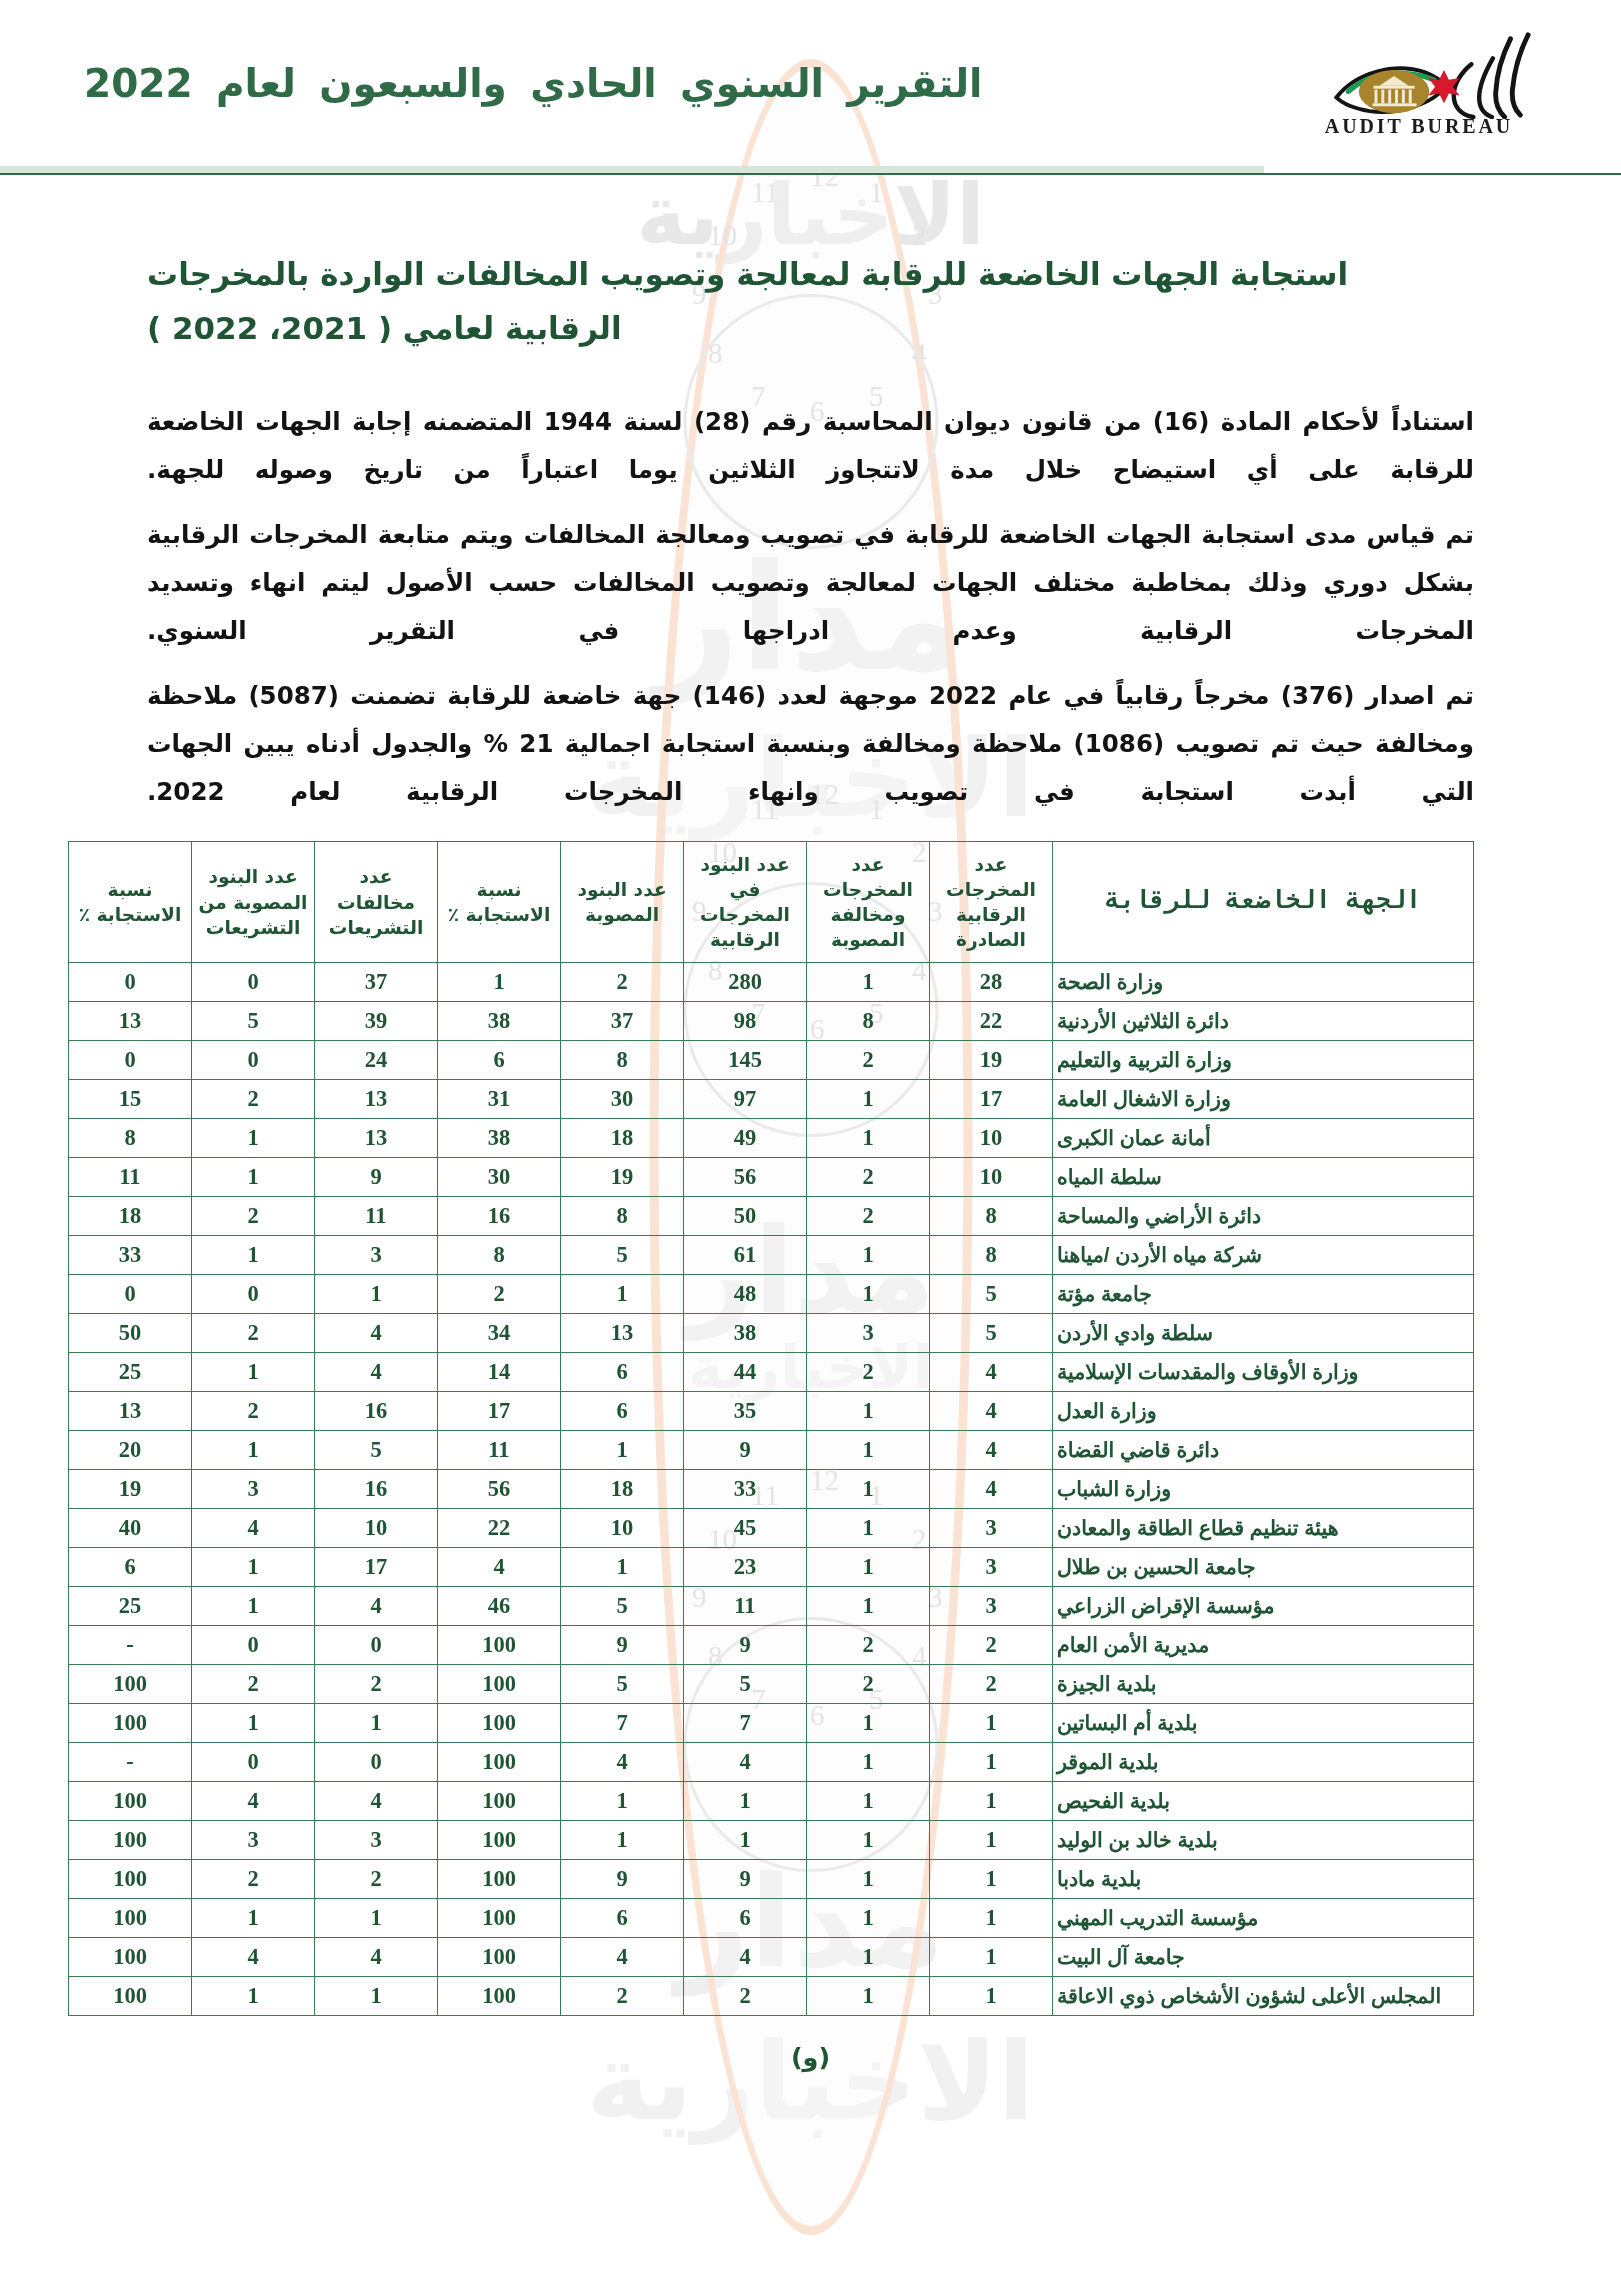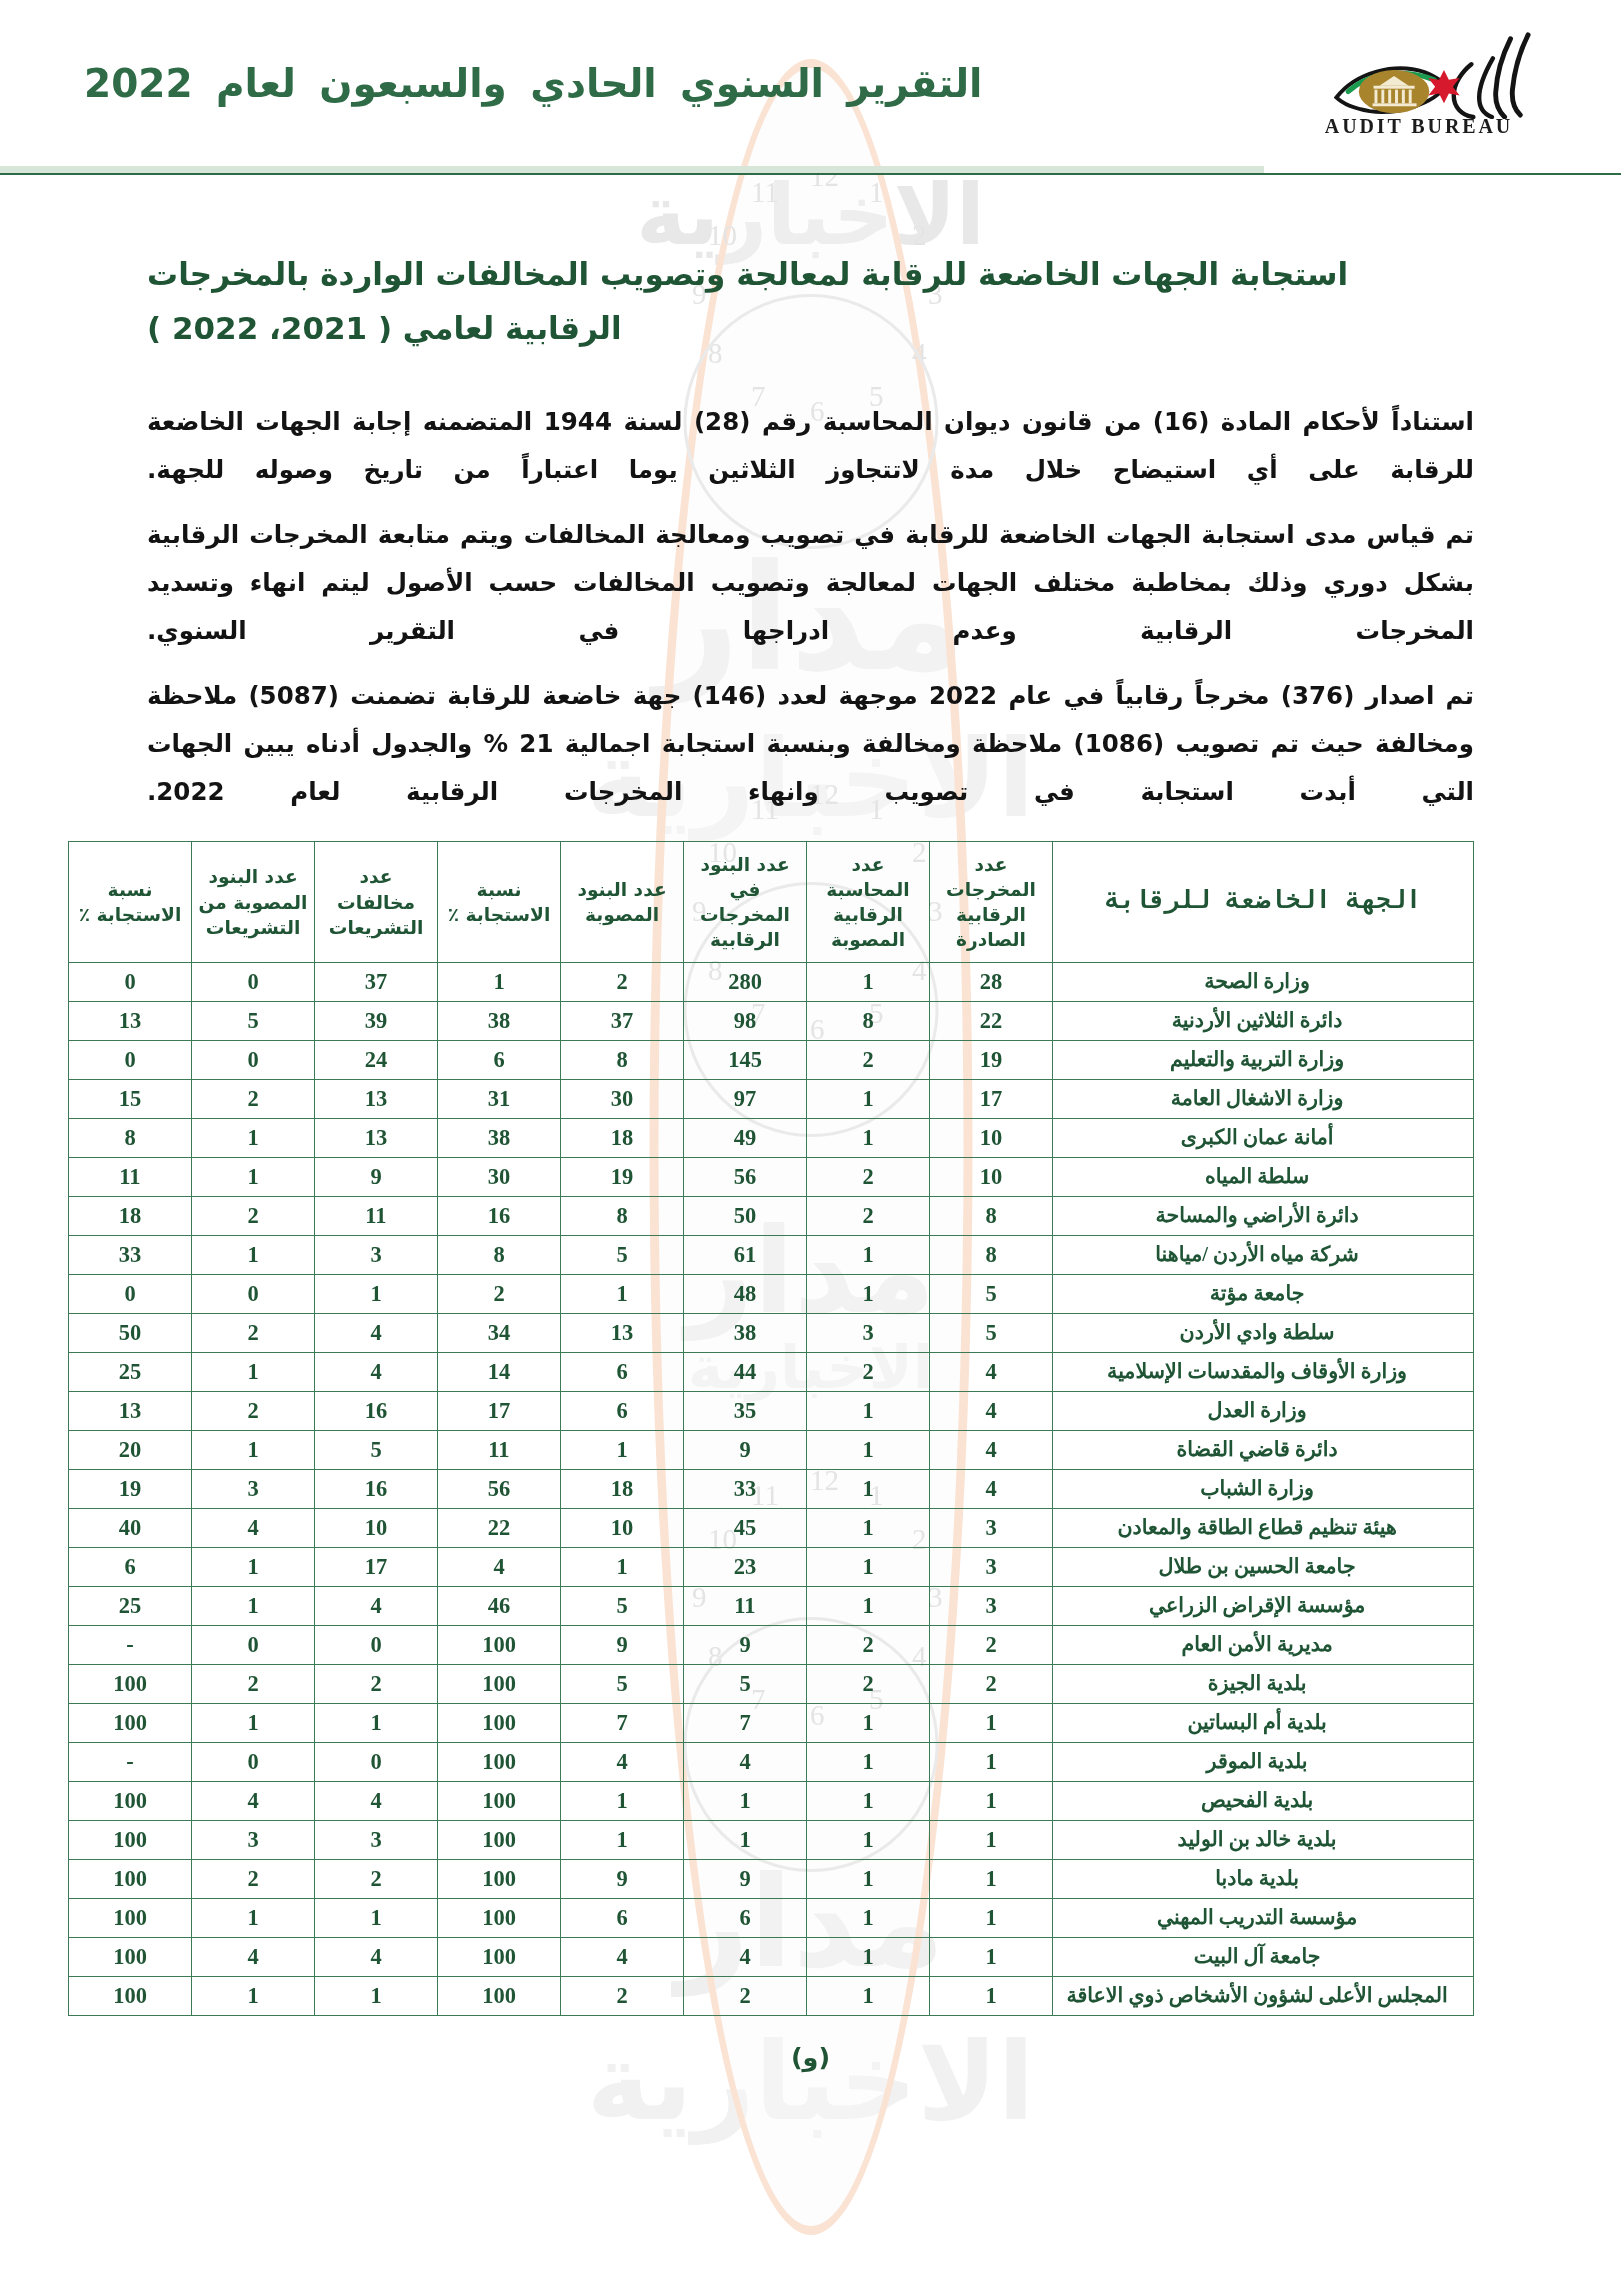--- a/index.html
+++ b/index.html
@@ -155,24 +155,24 @@
     font-size: 25px;
     font-family: Liberation Mono, monospace;
   }
   #resp-table tbody td {
     font-size: 22.5px;
     height: 39px;
     padding: 2.9px 3.9px;
     font-family: "Liberation Serif", serif;
   }
   #resp-table tbody td.entity {
-    text-align: center;
+    text-align: left;
     padding-right: 15.7px;
     font-size: 20.6px;
-    font-family: Liberation Serif, serif;
+    font-family: Liberation Sans, sans-serif;
     line-height: 1.35;
   }
   
   col.c-entity { width: 421px; }
   col.c-num    { width: 123px; }
 
   #page-number {
     position: relative;
     z-index: 2;
     text-align: center;
@@ -318,21 +318,21 @@
         <col class="c-num">
       <col class="c-num">
         <col class="c-num">
         <col class="c-num">
         <col class="c-num">
     </colgroup>
     <thead>
       <tr>
         <th class="entity-head">الجهة الخاضعة للرقابة</th>
         <th>عدد المخرجات الرقابية الصادرة</th>
-        <th>عدد المحاسبة الرقابية المصوبة</th>
+        <th>عدد المخرجات ومخالفة المصوبة</th>
         <th>عدد البنود في المخرجات الرقابية</th>
         <th>عدد البنود المصوبة</th>
         <th>نسبة الاستجابة ٪</th>
         <th>عدد مخالفات التشريعات</th>
         <th>عدد البنود المصوبة من التشريعات</th>
         <th>نسبة الاستجابة ٪</th>
       </tr>
     </thead>
     <tbody id="table-body">
         <tr>

